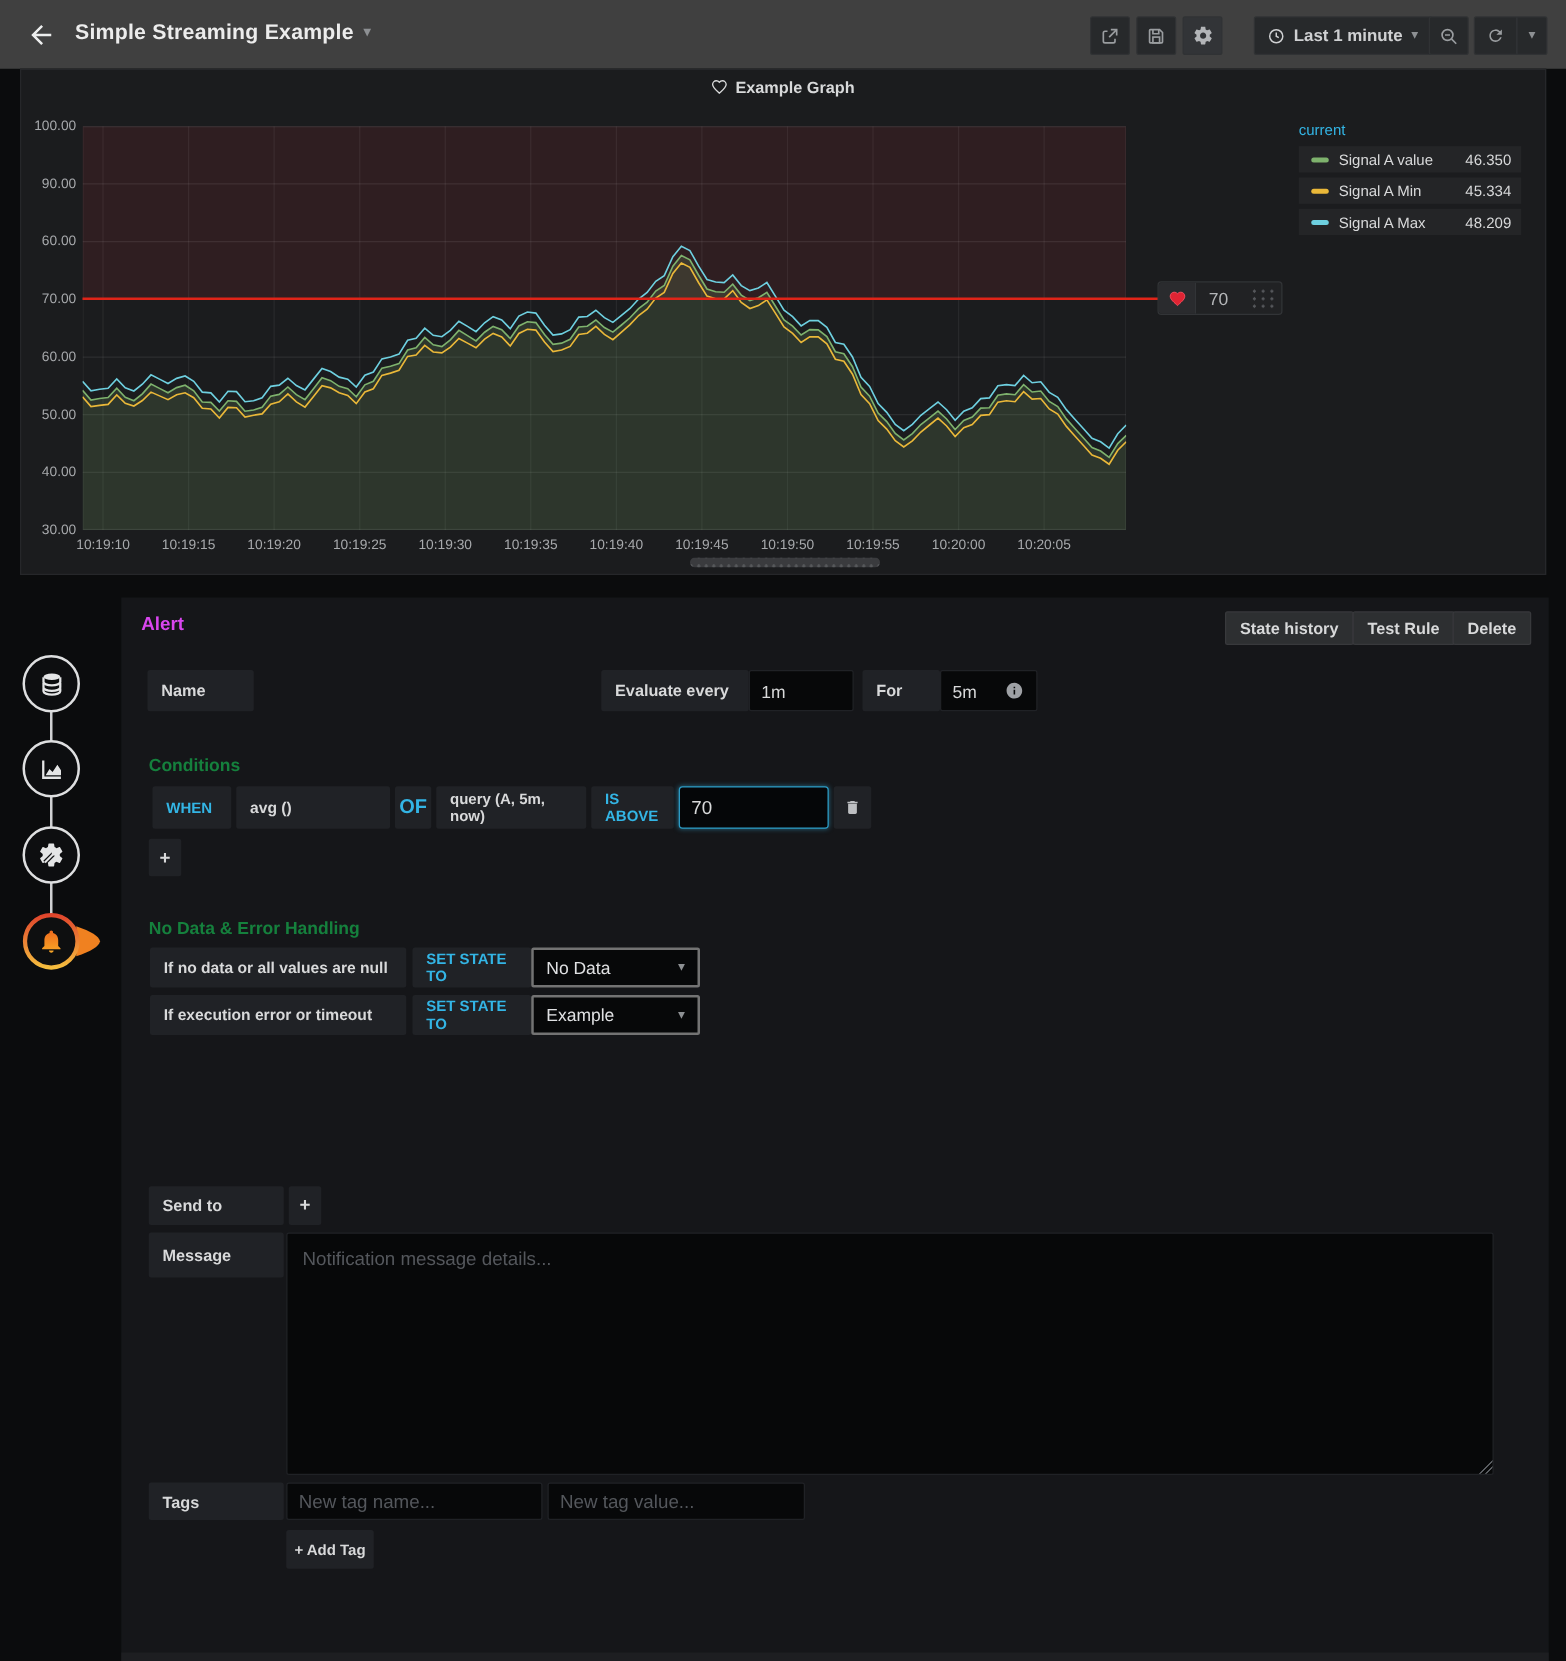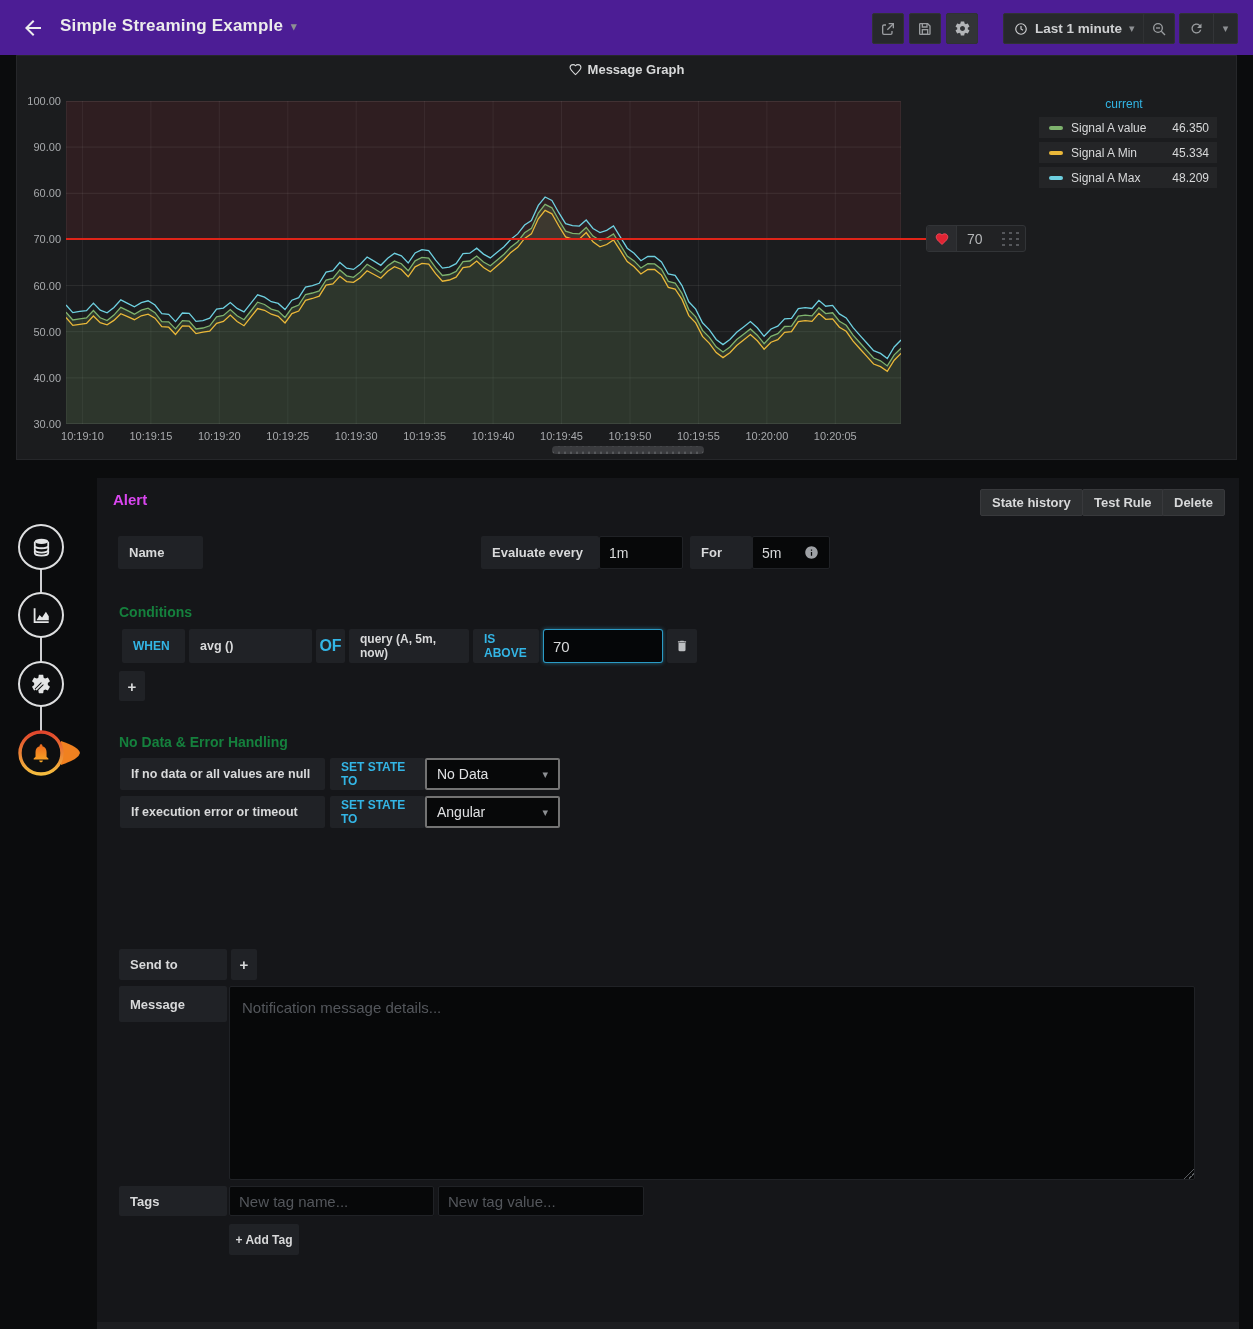--- a/index.html
+++ b/index.html
@@ -2,21 +2,21 @@
 <html><head>
 <meta charset="utf-8">
 <style>
   * { margin:0; padding:0; box-sizing:border-box; }
   html,body { background:#0b0c0d; }
   body { font-family:"Liberation Sans", sans-serif; color:#d8d9da; }
   .app { position:relative; width:1253px; height:1329px; background:#0b0c0d; overflow:hidden; }
   .abs { position:absolute; }
 
   
-  .navbar { position:absolute; left:0; top:0; width:1253px; height:55px; background:#4c1d95; }
+  .navbar { position:absolute; left:0; top:0; width:1253px; height:55px; background:#404040; }
   .back-btn { position:absolute; left:18px; top:13px; width:30px; height:30px; display:flex; align-items:center; justify-content:center; cursor:pointer; }
   .dash-title { position:absolute; left:60px; top:16px; font-size:17px; font-weight:600; color:#ececec; letter-spacing:.2px; display:flex; align-items:center; gap:8px; cursor:pointer; }
   .caret { font-size:11px; color:#8d9093; line-height:1; }
   .nav-btn { position:absolute; top:13px; width:32px; height:31px; background:#27292b; border:1px solid #303234; border-radius:2px; display:flex; align-items:center; justify-content:center; cursor:pointer; }
   .nav-btn svg { display:block; }
   .timepicker { position:absolute; left:1003px; top:13px; height:31px; background:#27292b; border:1px solid #303234; border-radius:2px; display:flex; align-items:center; gap:7px; padding:0 10px; cursor:pointer; }
   .timepicker span.tp-label { font-size:13.5px; font-weight:600; color:#cfd0d2; }
   .refresh-group { position:absolute; left:1179px; top:13px; height:31px; background:#27292b; border:1px solid #303234; border-radius:2px; display:flex; align-items:center; }
   .refresh-part { width:33px; height:100%; display:flex; align-items:center; justify-content:center; cursor:pointer; }
   .refresh-caret { width:24px; height:100%; display:flex; align-items:center; justify-content:center; border-left:1px solid #333538; cursor:pointer; }
@@ -27,21 +27,21 @@
   .plot-wrap { position:absolute; left:49px; top:45px; width:835px; height:323px; cursor:crosshair; }
   .plot-wrap svg { position:absolute; left:0; top:0; }
   .ytick { position:absolute; width:42px; text-align:right; font-size:11px; color:#a7a9ac; transform:translateY(-50%); }
   .xtick { position:absolute; font-size:11px; color:#a7a9ac; transform:translateX(-50%); white-space:nowrap; }
   .thresh-line { position:absolute; left:49px; top:0; width:861px; height:2px; background:#e02418; }
   .thresh-handle { position:absolute; left:909px; width:100px; height:27px; background:#212224; border:1px solid #323437; border-radius:3px; display:flex; align-items:center; cursor:grab; }
   .thresh-heart { width:30px; height:100%; background:#2a2b2e; border-right:1px solid #323437; border-radius:3px 0 0 3px; display:flex; align-items:center; justify-content:center; }
   .thresh-val { flex:1; font-size:14px; color:#b4b6b8; padding-left:10px; }
   .thresh-dots { width:22px; height:20px; margin-right:4px; background-image:radial-gradient(#55575b 1.3px, transparent 1.5px); background-size:7px 6px; background-position:1px 1px; }
   .legend { position:absolute; right:19px; top:41px; width:178px; }
-  .legend-header { text-align:center; padding-right:8px; font-size:12px; color:#33b5e5; margin-bottom:6px; }
+  .legend-header { text-align:left; padding-right:8px; font-size:12px; color:#33b5e5; margin-bottom:6px; }
   .legend-row { display:flex; align-items:center; height:21px; margin-bottom:4px; background:rgba(255,255,255,0.045); padding:0 8px 0 10px; cursor:pointer; }
   .legend-dash { width:14px; height:4px; border-radius:2px; margin-right:8px; flex:none; }
   .legend-name { flex:1; font-size:12px; color:#d8d9da; }
   .legend-val { font-size:12px; color:#d8d9da; }
   .scroll-pill { position:absolute; left:552px; top:446px; width:152px; height:8px; border-radius:4px; background:#3a3b3e; background-image:radial-gradient(#57595c 1.1px, transparent 1.3px); background-size:6px 8px; background-position:4px 3px; cursor:grab; }
 
   
   .tab-line { position:absolute; left:40px; top:547px; width:2px; height:206px; background:#cfd0d2; }
   .tab-circle { position:absolute; left:18px; width:46px; height:46px; border-radius:50%; border:2px solid #dedfe0; background:#0d0e10; display:flex; align-items:center; justify-content:center; cursor:pointer; }
 
@@ -123,21 +123,21 @@
         <span class="caret">▾</span>
       </div>
     </div>
   </div>
 
   <div class="chart-panel">
     <div class="panel-title">
       <svg width="13" height="13" viewBox="0 0 24 24">
           <path d="M12 21.35l-1.45-1.32C5.4 15.36 2 12.28 2 8.5 2 5.42 4.42 3 7.5 3c1.74 0 3.41.81 4.5 2.09C13.09 3.81 14.76 3 16.5 3 19.58 3 22 5.42 22 8.5c0 3.78-3.4 6.86-8.55 11.54L12 21.35z" fill="none" stroke="#d8d9da" stroke-width="2"></path>
         </svg>
-      <span>Message Graph</span>
+      <span>Example Graph</span>
     </div>
 
     <div class="plot-wrap" id="plot">
         <svg width="835" height="323" viewBox="0 0 835 323">
           <rect x="0" y="0" width="835" height="138.4" fill="rgba(226,47,66,0.10)"></rect>
           <line x1="0" x2="835" y1="0.0" y2="0.0" stroke="rgba(255,255,255,0.08)" stroke-width="1"></line>
           <line x1="0" x2="835" y1="46.1" y2="46.1" stroke="rgba(255,255,255,0.08)" stroke-width="1"></line>
           <line x1="0" x2="835" y1="92.3" y2="92.3" stroke="rgba(255,255,255,0.08)" stroke-width="1"></line>
           <line x1="0" x2="835" y1="138.4" y2="138.4" stroke="rgba(255,255,255,0.08)" stroke-width="1"></line>
           <line x1="0" x2="835" y1="184.6" y2="184.6" stroke="rgba(255,255,255,0.08)" stroke-width="1"></line>
@@ -300,21 +300,21 @@
     <div class="sec-heading abs" style="left:22px; top:256px;">No Data &amp; Error Handling</div>
     <div class="gf-label abs" style="left:23px; top:280px; width:205px; height:32px; font-size:12.5px;">If no data or all values are null</div>
     <div class="gf-label blue abs" style="left:233px; top:280px; width:95px; height:32px; font-size:12px;">SET STATE TO</div>
     <div class="gf-select abs" style="left:328px; top:280px; width:135px; height:32px;">
       <span>No Data</span>
       <span class="caret">▾</span>
     </div>
     <div class="gf-label abs" style="left:23px; top:318px; width:205px; height:32px; font-size:12.5px;">If execution error or timeout</div>
     <div class="gf-label blue abs" style="left:233px; top:318px; width:95px; height:32px; font-size:12px;">SET STATE TO</div>
     <div class="gf-select abs" style="left:328px; top:318px; width:135px; height:32px;">
-      <span>Angular</span>
+      <span>Example</span>
       <span class="caret">▾</span>
     </div>
 
 
     <div class="gf-label abs" style="left:22px; top:471px; width:108px; height:31px;">Send to</div>
     <div class="plus-btn abs" style="left:134px; top:471px; width:26px; height:31px;">+</div>
 
     <div class="gf-label abs" style="left:22px; top:508px; width:108px; height:36px;">Message</div>
     <textarea class="gf-input abs" style="left: 132px; top: 508px; width: 966px; height: 194px;" placeholder="Notification message details..."></textarea>
     <div class="resize-grip" style="left:1085px; top:689px;"></div>

